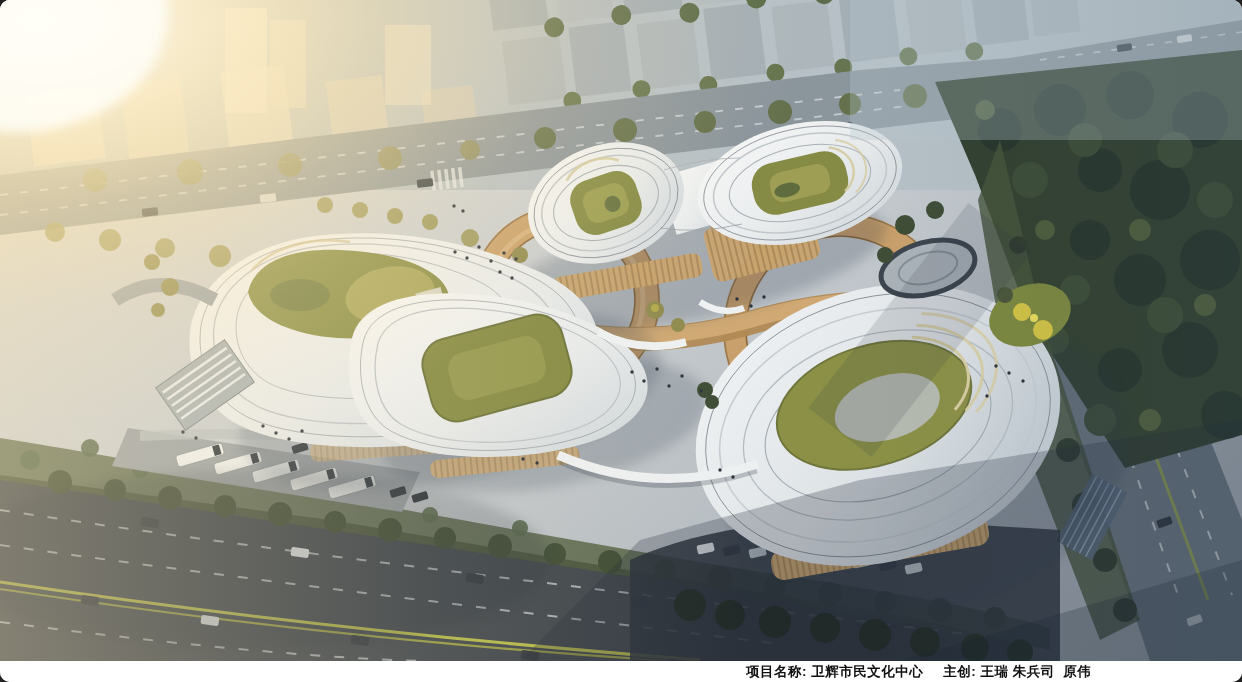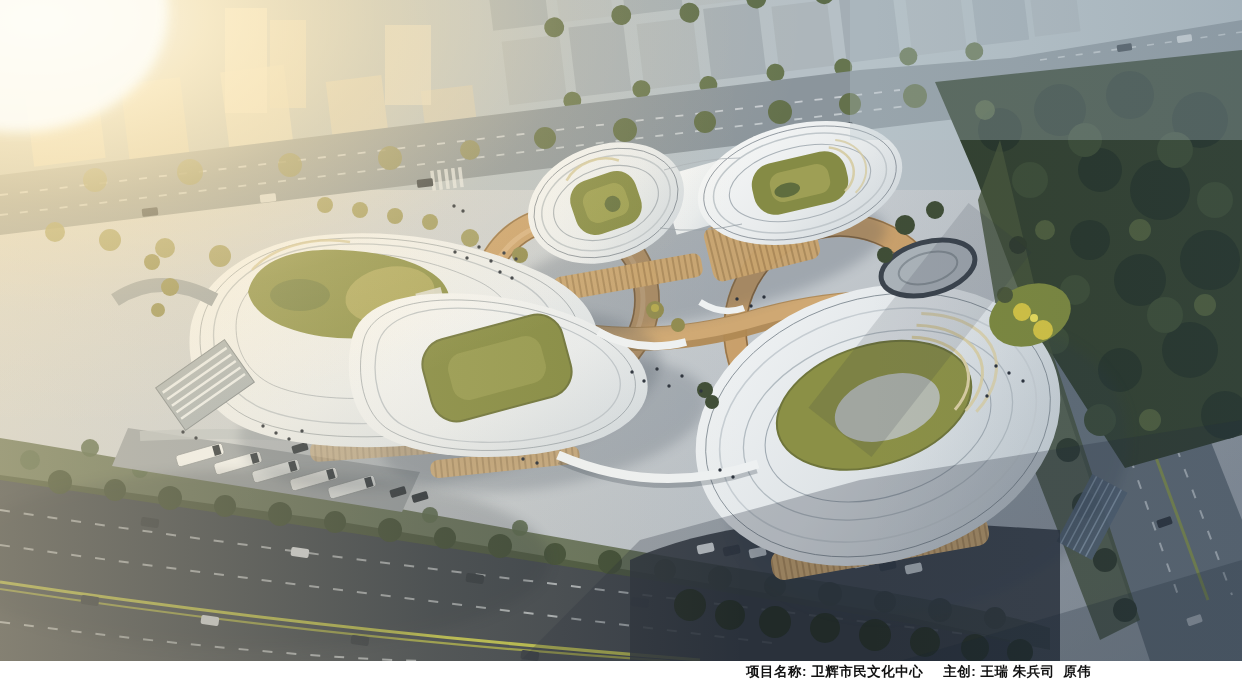--- a/index.html
+++ b/index.html
@@ -1,17 +1,17 @@
 <!DOCTYPE html>
 <html><head>
 <meta charset="utf-8">
 <style>
   html,body{margin:0;padding:0;background:#222;}
   .stage{position:relative;width:1242px;height:682px;overflow:hidden;background:#c9ced2;
-         font-family:"Liberation Sans","DejaVu Sans",sans-serif;}
+         font-family:"Liberation Sans","DejaVu Sans",sans-serif;border-radius:10px;}
   .render{position:absolute;left:0;top:0;width:1242px;height:661px;}
   .render svg{display:block;width:1242px;height:661px;}
   .caption-bar{position:absolute;left:0;bottom:0;width:1242px;height:21px;background:#ffffff;
                display:flex;align-items:center;}
   .caption-bar span{white-space:pre;font-size:13.5px;font-weight:700;color:#111;letter-spacing:.5px;line-height:21px;}
   .cap-left-pad{width:746px;flex:0 0 auto;}
   .cap-gap{display:inline-block;width:20px;}
 </style>
 </head>
 <body>

